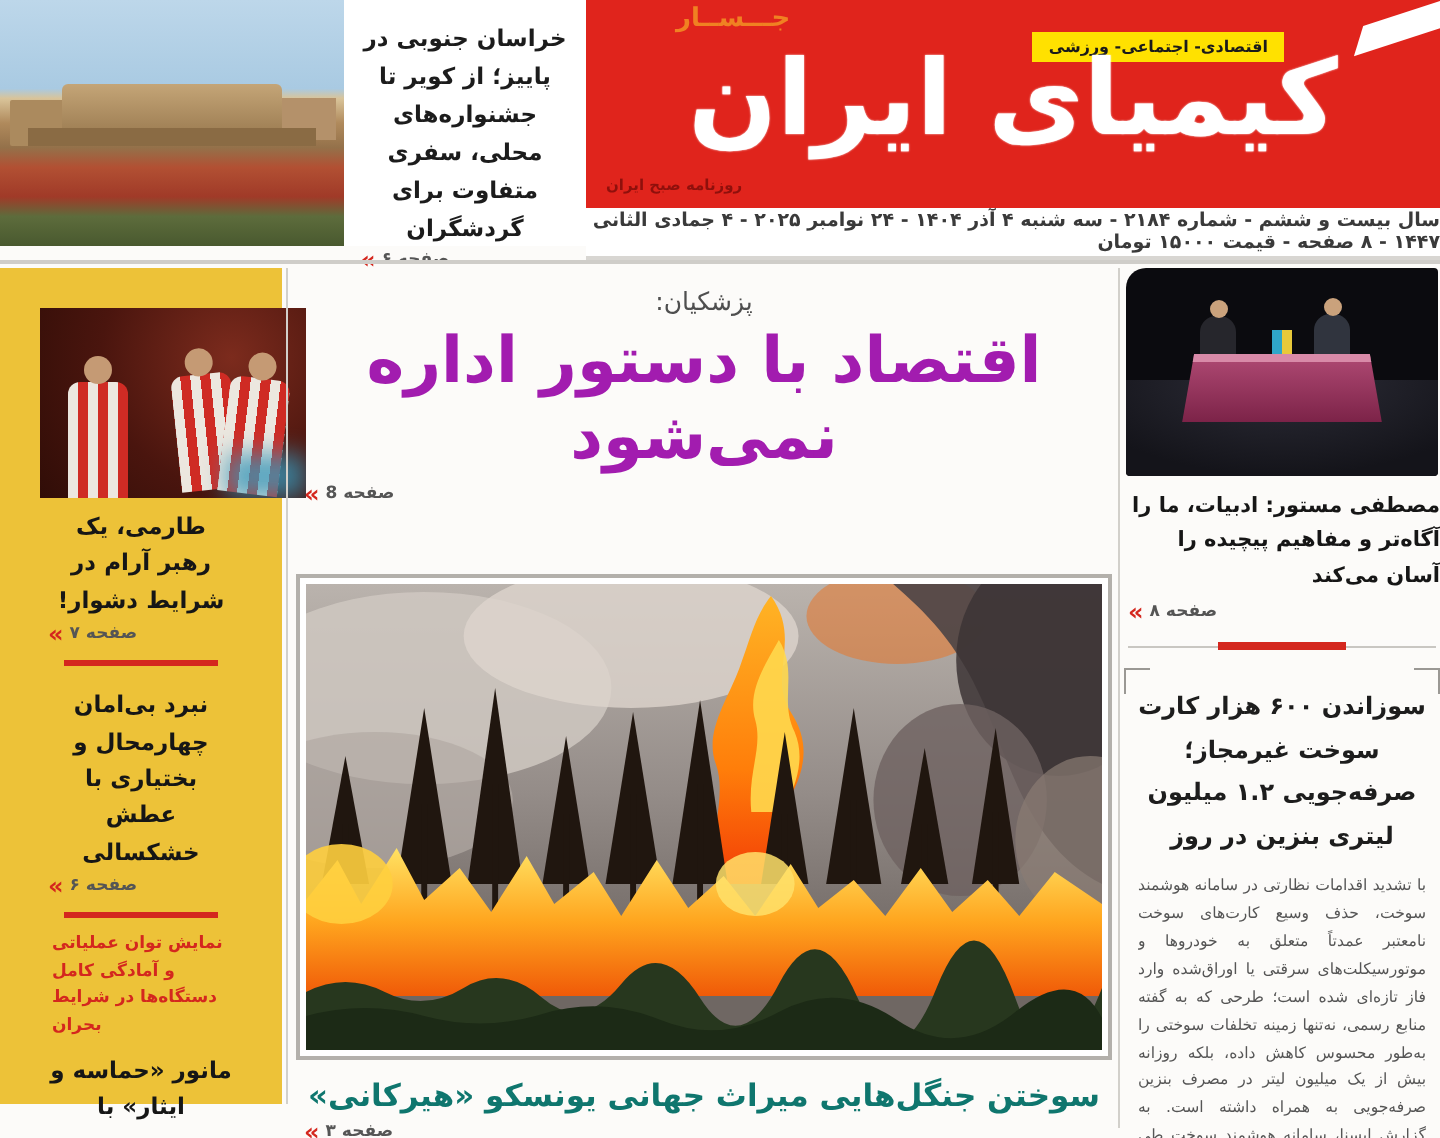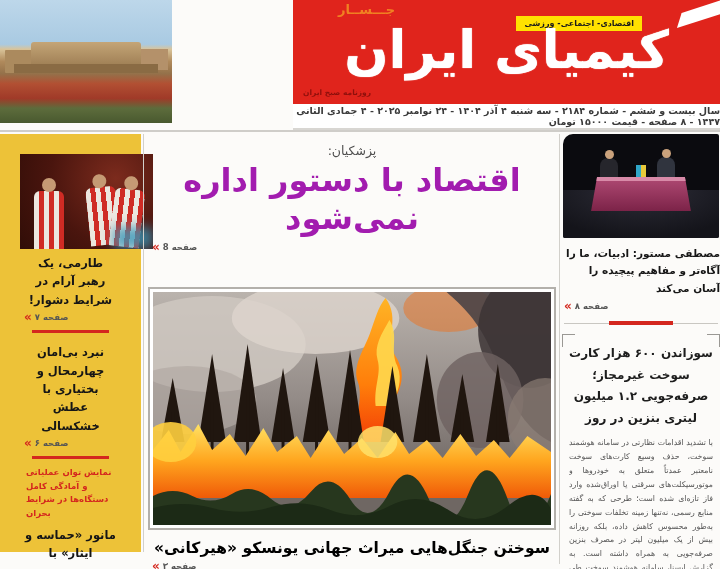--- a/index.html
+++ b/index.html
@@ -65,21 +65,21 @@
   .sb-photo2 .banner { position:absolute; left:10%; top:4px; width:80%; height:15px; background:#2e7d49; border:2px solid #eef0ee; }
 
   
   .main { position:absolute; left:146px; top:134px; width:412px; }
   .kicker { direction:rtl; text-align:center; color:#4f4f4f; font-size:12.5px; margin-top:9px; }
   .headline { direction:rtl; text-align:center; color:#a21caf; font-weight:bold; font-size:32px;
     letter-spacing:-1px; margin-top:3px; }
   .main .lead-marker { margin:4px 0 0 6px; }
   .photo-frame { margin:34px 2px 0; border:2px solid #b3b0ab; background:#fff; padding:3px; }
   .fire { display:block; width:100%; height:233px; }
-  .main-caption { direction:rtl; text-align:center; font-weight:bold; font-size:15.5px; color:#000000; margin-top:9px; }
+  .main-caption { direction:rtl; text-align:center; font-weight:bold; font-size:15.5px; color:#0f766e; margin-top:9px; }
   .main .cap-marker { margin:3px 0 0 6px; }
 
   
   .rightcol { position:absolute; left:562px; top:134px; width:158px; }
   .stage-photo { position:relative; width:156px; height:104px; margin-left:1px; overflow:hidden;
     border-radius:10px 2px 2px 2px; background:#0b0b0f; }
   .stage-photo .floor { position:absolute; left:-20%; bottom:0; width:140%; height:46%;
     background:radial-gradient(ellipse at 50% 0%,#2d2d38,#14141a 70%); }
   .stage-photo .table { position:absolute; left:18%; bottom:26%; width:64%; height:34px;
     background:linear-gradient(#b04a74,#7c2348); clip-path:polygon(6% 0,94% 0,100% 100%,0 100%); }
@@ -106,20 +106,27 @@
 </head>
 <body>
 
 <div class="page">
 
   <div class="tl-photo">
     <div class="ruin"></div>
     <div class="wall"></div>
   </div>
 
+  <div class="tl-story">
+    <div class="tl-title">خراسان جنوبی در پاییز؛ از کویر تا جشنواره‌های محلی، سفری متفاوت برای گردشگران</div>
+    <div class="marker">
+      <span class="chev">«</span>
+      <span class="mlabel">صفحه ۶</span>
+    </div>
+  </div>
 
   <div class="masthead">
     <div class="swoosh"></div>
     <div class="jaar">جـــســار</div>
     <div class="badge">اقتصادی- اجتماعی- ورزشی</div>
     <div class="logo">کیمیای ایران</div>
     <div class="tagline">روزنامه صبح ایران</div>
   </div>
   <div class="dateline">سال بیست و ششم - شماره ۲۱۸۴ - سه شنبه ۴ آذر ۱۴۰۴ - ۲۴ نوامبر ۲۰۲۵ - ۴ جمادی الثانی ۱۴۴۷ - ۸ صفحه - قیمت ۱۵۰۰۰ تومان</div>
   <div class="top-divider"></div>

